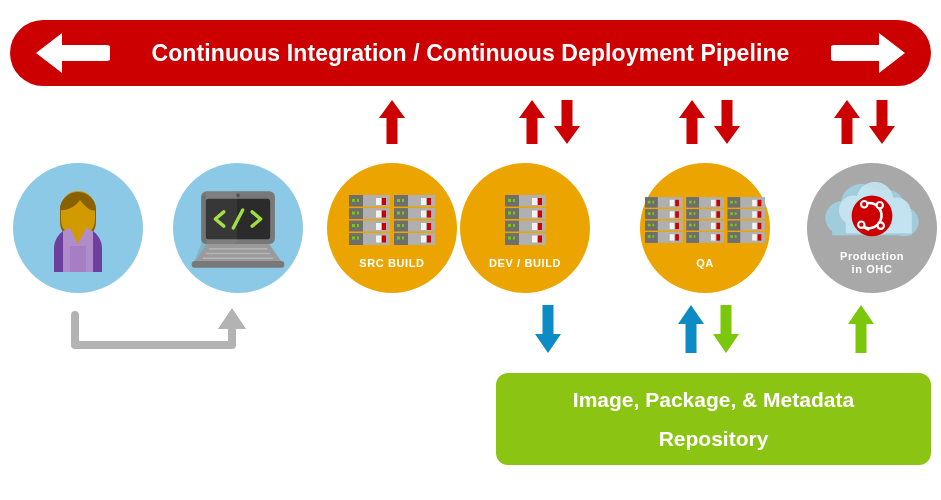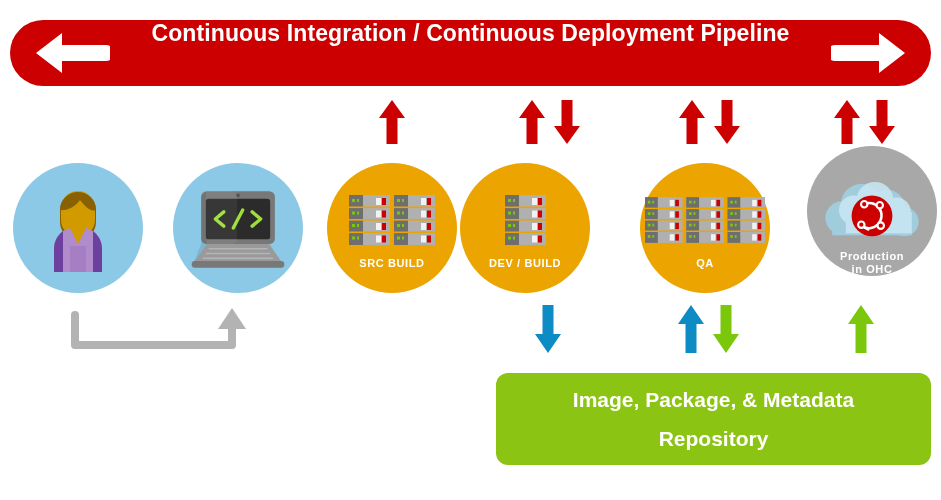--- a/index.html
+++ b/index.html
@@ -20,20 +20,21 @@
   
   .pipeline-banner {
     position: absolute;
     left: 10px;
     top: 20px;
     width: 921px;
     height: 66px;
     background: #cc0000;
     border-radius: 33px;
     display: flex;
+    align-items: center;
     justify-content: center;
   }
   .pipeline-title {
     color: #ffffff;
     font-size: 23px;
     font-weight: bold;
     letter-spacing: 0.1px;
     white-space: nowrap;
     text-align: center;
   }
@@ -409,21 +410,21 @@
               <rect x="33" y="28" width="4" height="7" fill="#cc0000"></rect>
             <rect x="27" y="40.5" width="5" height="7" fill="#f2f2f2"></rect>
               <rect x="33" y="40.5" width="4" height="7" fill="#cc0000"></rect>
           </g>
         </g>
       </svg>
     </span>
     <span class="circle-label">QA</span>
   </div>
 
-  <div class="circle gray" style="left:807px; top:146px;justify-content:flex-end;">
+  <div class="circle gray" style="left:807px; top:163px;">
     <span class="circle-art">
       <svg viewBox="0 0 110 70" width="108" height="68">
 
         <g fill="#9fd3e6" opacity="0.85">
           <circle cx="24" cy="40" r="17"></circle>
           <circle cx="44" cy="26" r="21"></circle>
           <circle cx="70" cy="30" r="19"></circle>
           <circle cx="88" cy="44" r="15"></circle>
           <rect x="14" y="40" width="82" height="18"></rect>
         </g>

